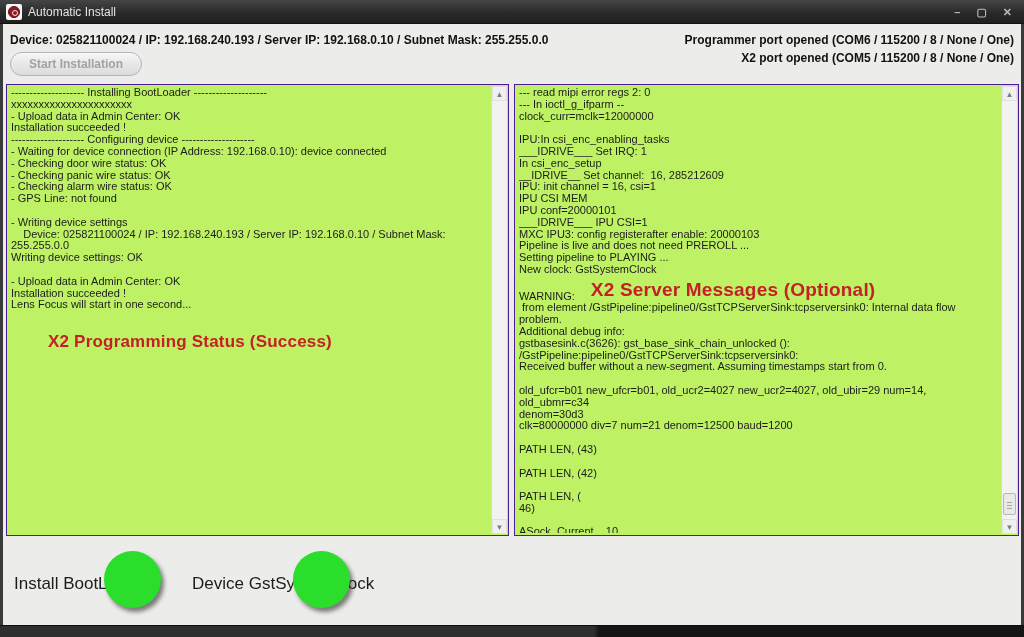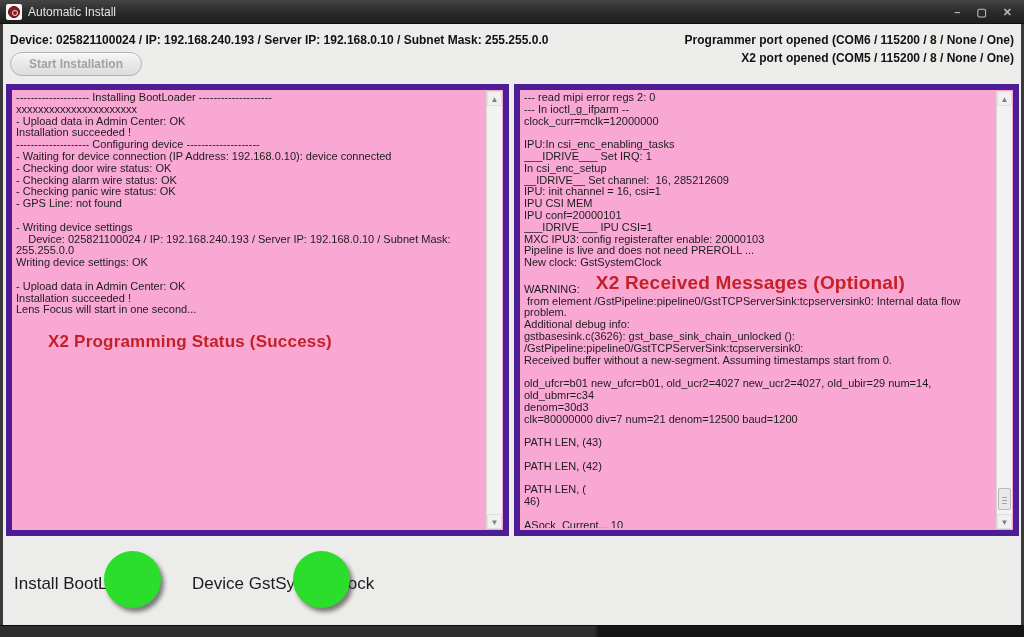--- a/index.html
+++ b/index.html
@@ -53,21 +53,21 @@
     position:absolute; left:10px; top:52px; width:132px; height:24px;
     background:linear-gradient(#f7f7f7,#e9e9e9 45%,#dcdcdc);
     border:1px solid #b3b3b3; border-radius:12px;
     font-size:12px; font-weight:bold; color:#a2a2a2; text-align:center; line-height:22px;
     box-shadow:0 1px 0 rgba(255,255,255,.8) inset;
   }
 
   
   .panel {
     position:absolute; top:84px; height:452px;
-    background:#f9a8d4; border:6px solid #4c1d95;
+    background:#bef264; border:1px solid #4c1d95;
   }
   .panel-left  { left:6px;   width:503px; }
   .panel-right { left:514px; width:505px; }
   .panel-content {
     position:absolute; left:4px; top:2px; right:19px; bottom:2px; overflow:hidden;
   }
   .log-line {
     font-size:11px; line-height:11.8px; color:#1c1c1c; white-space:pre-wrap;
   }
   .annotation { font-weight:bold; color:#c42127; }
@@ -141,22 +141,22 @@
   <div class="panel panel-left">
     <div class="panel-content">
       <div>
           <div class="log-line">-------------------- Installing BootLoader --------------------</div>
           <div class="log-line">xxxxxxxxxxxxxxxxxxxxxx</div>
           <div class="log-line">- Upload data in Admin Center: OK</div>
           <div class="log-line">Installation succeeded !</div>
           <div class="log-line">-------------------- Configuring device --------------------</div>
           <div class="log-line">- Waiting for device connection (IP Address: 192.168.0.10): device connected</div>
           <div class="log-line">- Checking door wire status: OK</div>
+          <div class="log-line">- Checking panic wire status: OK</div>
           <div class="log-line">- Checking alarm wire status: OK</div>
-          <div class="log-line">- Checking panic wire status: OK</div>
           <div class="log-line">- GPS Line: not found</div>
           <div class="log-line">&nbsp;</div>
           <div class="log-line">- Writing device settings</div>
           <div class="log-line">    Device: 025821100024 / IP: 192.168.240.193 / Server IP: 192.168.0.10 / Subnet Mask: 255.255.0.0</div>
           <div class="log-line">Writing device settings: OK</div>
           <div class="log-line">&nbsp;</div>
           <div class="log-line">- Upload data in Admin Center: OK</div>
           <div class="log-line">Installation succeeded !</div>
           <div class="log-line">Lens Focus will start in one second...</div>
         </div>
@@ -178,24 +178,25 @@
           <div class="log-line">IPU:In csi_enc_enabling_tasks</div>
           <div class="log-line">___IDRIVE___ Set IRQ: 1</div>
           <div class="log-line">In csi_enc_setup</div>
           <div class="log-line">__IDRIVE__ Set channel:  16, 285212609</div>
           <div class="log-line">IPU: init channel = 16, csi=1</div>
           <div class="log-line">IPU CSI MEM</div>
           <div class="log-line">IPU conf=20000101</div>
           <div class="log-line">___IDRIVE___ IPU CSI=1</div>
           <div class="log-line">MXC IPU3: config registerafter enable: 20000103</div>
           <div class="log-line">Pipeline is live and does not need PREROLL ...</div>
+          <div class="log-line">Setting pipeline to PLAYING ...</div>
           <div class="log-line">New clock: GstSystemClock</div>
           <div class="log-line">&nbsp;</div>
         </div>
-      <div class="log-line warning-line"><span>WARNING:</span><span class="annotation annotation-inline" style="color: rgb(196, 33, 39);">X2 Received Messages (Optional)</span></div>
+      <div class="log-line warning-line"><span>WARNING:</span><span class="annotation annotation-inline" style="color: rgb(196, 33, 39);">X2 Server Messages (Optional)</span></div>
       <div>
           <div class="log-line"> from element /GstPipeline:pipeline0/GstTCPServerSink:tcpserversink0: Internal data flow problem.</div>
           <div class="log-line">Additional debug info:</div>
           <div class="log-line">gstbasesink.c(3626): gst_base_sink_chain_unlocked ():</div>
           <div class="log-line">/GstPipeline:pipeline0/GstTCPServerSink:tcpserversink0:</div>
           <div class="log-line">Received buffer without a new-segment. Assuming timestamps start from 0.</div>
           <div class="log-line">&nbsp;</div>
           <div class="log-line">old_ufcr=b01 new_ufcr=b01, old_ucr2=4027 new_ucr2=4027, old_ubir=29 num=14, old_ubmr=c34</div>
           <div class="log-line">denom=30d3</div>
           <div class="log-line">clk=80000000 div=7 num=21 denom=12500 baud=1200</div>

